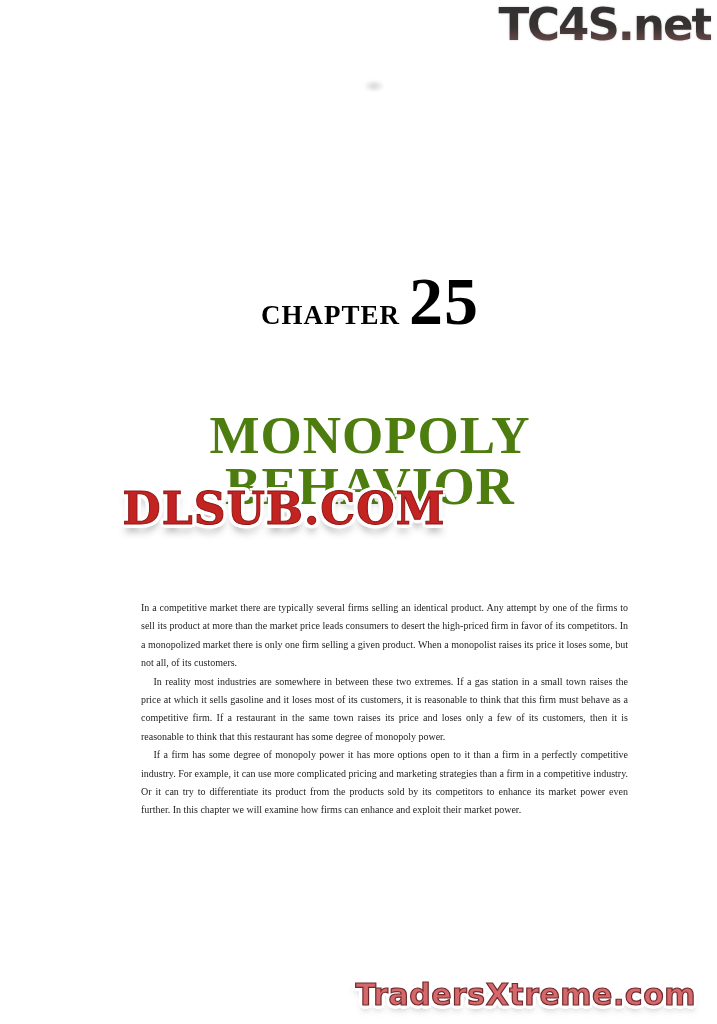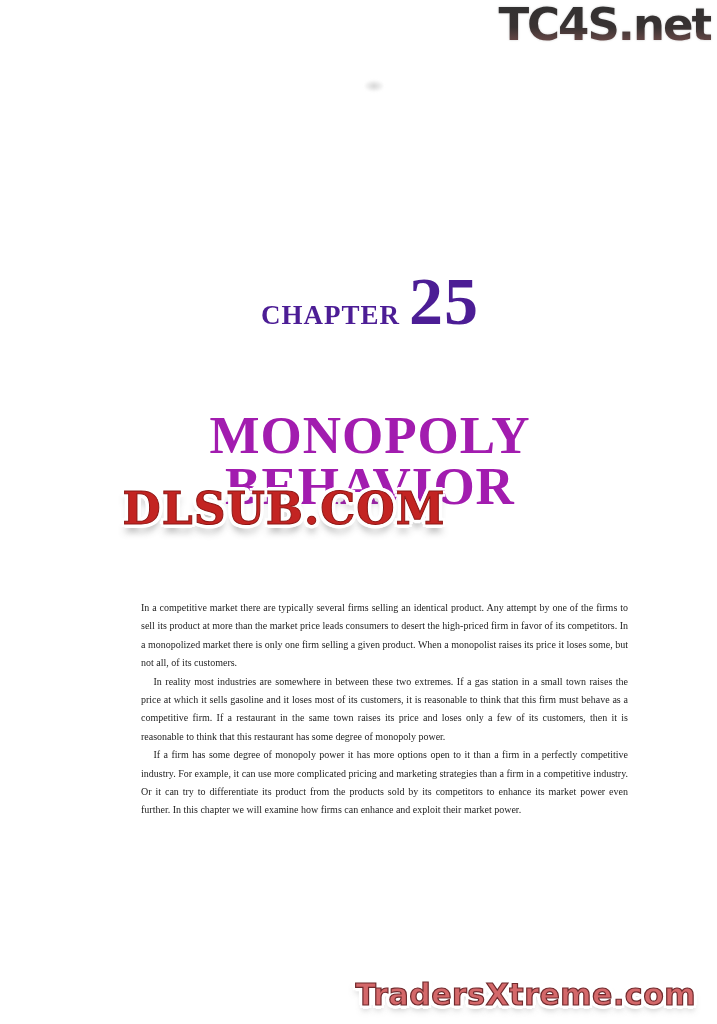--- a/index.html
+++ b/index.html
@@ -36,21 +36,21 @@
     width:20px; height:12px;
     background:radial-gradient(ellipse at center, rgba(160,160,160,0.45), rgba(200,200,200,0.15) 60%, transparent 75%);
     filter:blur(1px);
     border-radius:50%;
   }
 
   
   .chapter {
     position:absolute; top:262px; left:140px; width:460px;
     display:flex; justify-content:center; align-items:baseline; gap:9px;
-    color:#4c1d95;
+    color:#000000;
   }
   .chapter-label {
     font-family:"Liberation Serif", serif;
     font-weight:bold;
     font-size:27px;
     letter-spacing:1px;
   }
   .chapter-number {
     font-family:"Liberation Serif", serif;
     font-weight:bold;
@@ -60,21 +60,21 @@
 
   
   .title {
     position:absolute; top:410px; left:90px; width:560px;
     text-align:center;
     font-family:"Liberation Serif", serif;
     font-weight:bold;
     font-size:53px;
     line-height:51px;
     letter-spacing:1px;
-    color:#a21caf;
+    color:#4d7c0f;
   }
 
   
   .dlsub {
     position:absolute; top:483px; left:0; width:568px;
     text-align:center;
     font-family:"DejaVu Serif", serif;
     font-weight:bold;
     font-size:44px;
     letter-spacing:1px;

